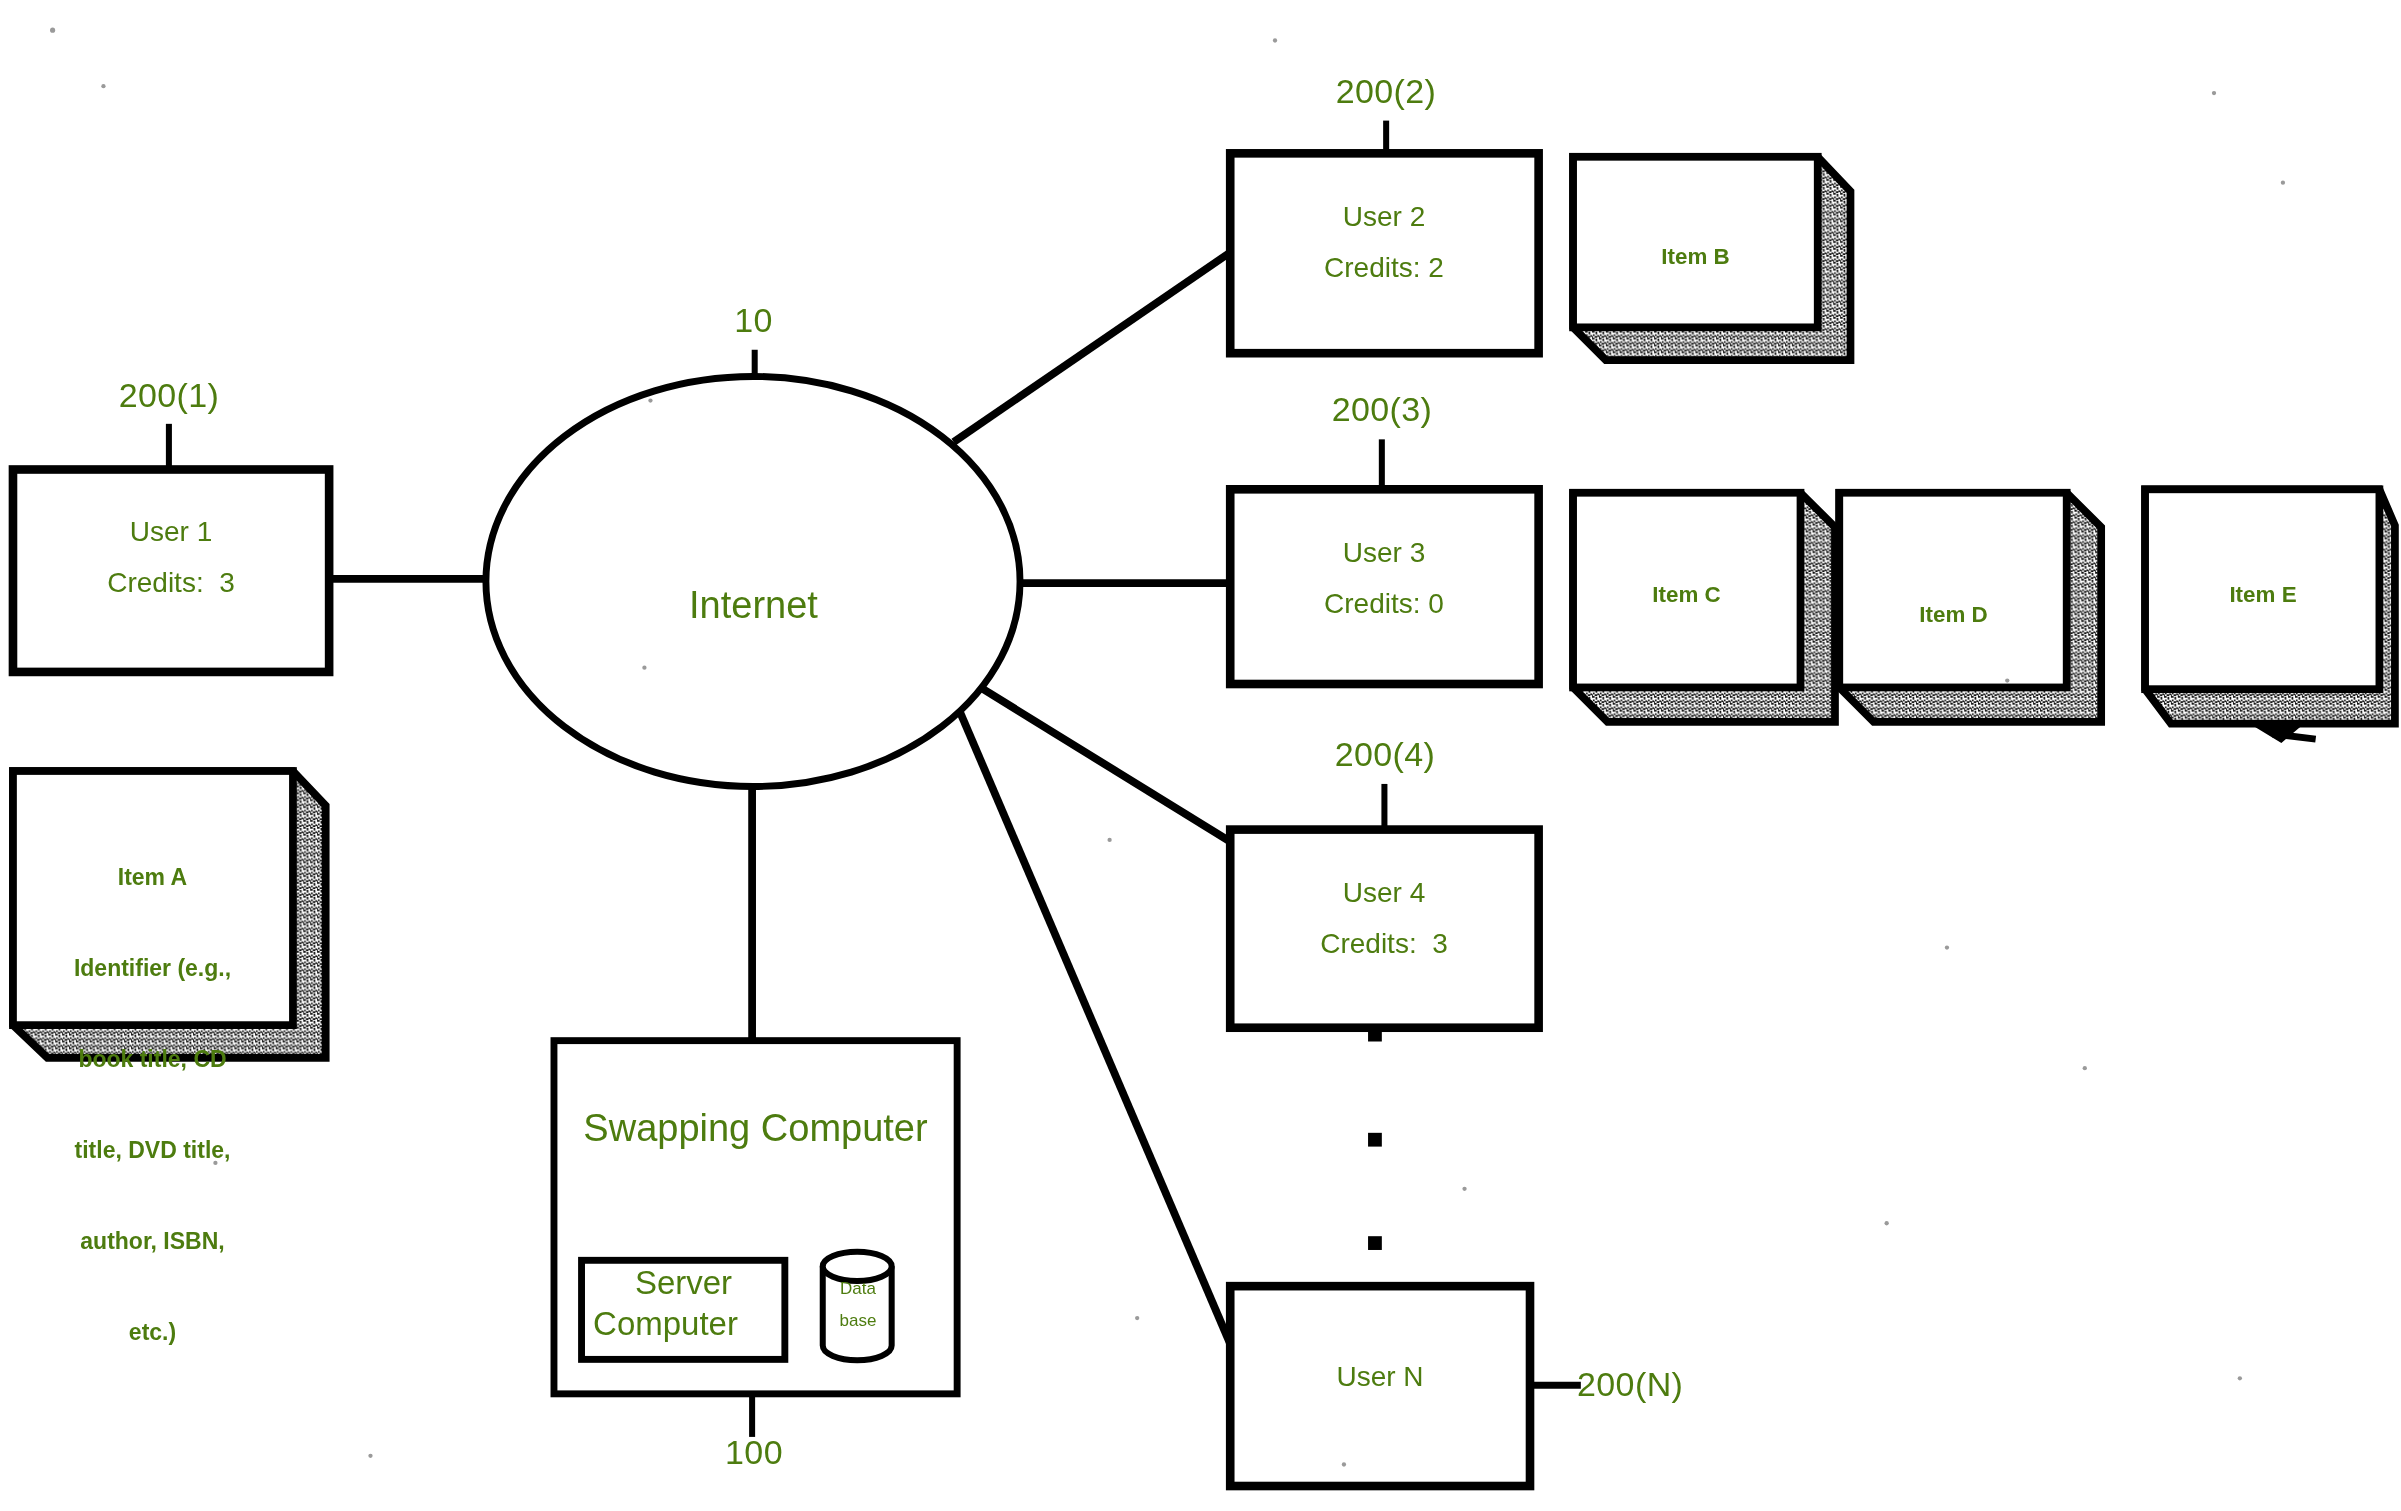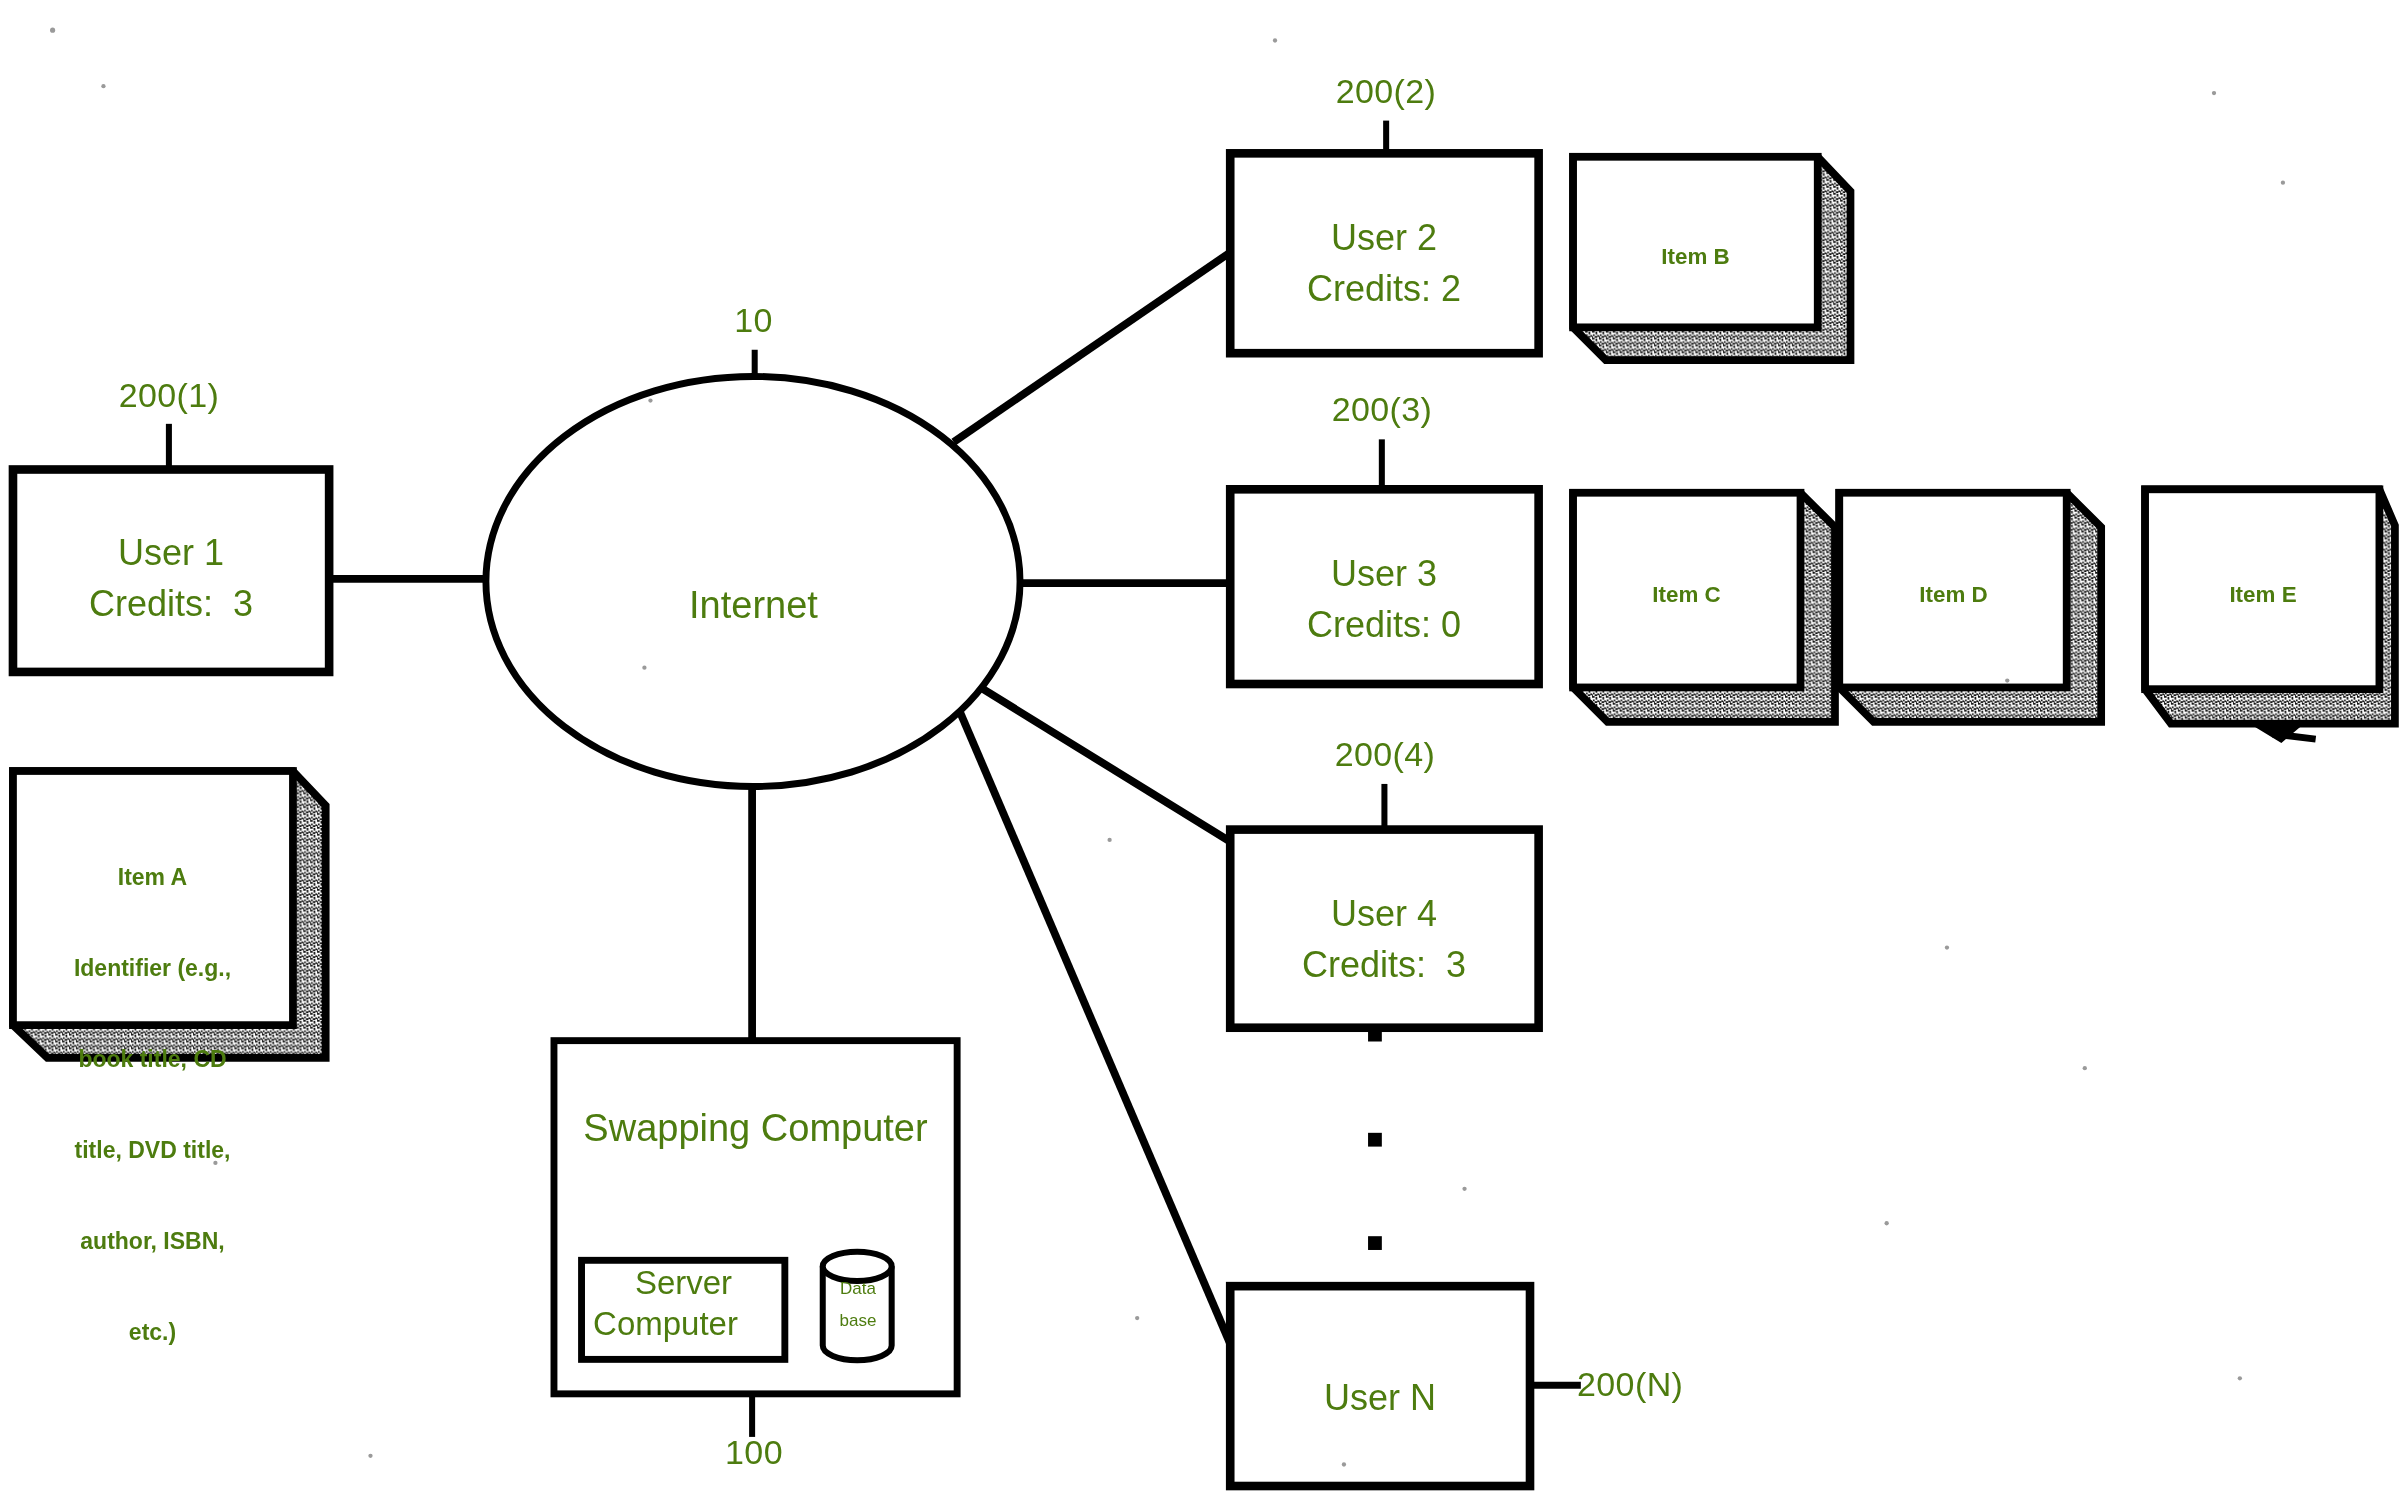--- a/index.html
+++ b/index.html
@@ -30,22 +30,21 @@
     text-align: center;
     white-space: pre;
     line-height: 1.22;
     color: #4d7c0f;
   }
   .ref-label {
     font-size: 34px;
     letter-spacing: 0.4px;
   }
   .box-label {
-    font-size: 36px;
-    margin-top: 16px;
+    font-size: 28px;
   }
   .ellipse-label {
     font-size: 38px;
   }
   .item-label {
     font-size: 22.4px;
     font-weight: bold;
     line-height: 1.30;
   }
   .item-a-label {
@@ -213,17 +212,17 @@
     <div>Item A</div>
     <div>Identifier (e.g.,</div>
     <div>book title, CD</div>
     <div>title, DVD title,</div>
     <div>author, ISBN,</div>
     <div>etc.)</div>
   </div>
 
   <div class="txt item-label" style="left:1573px; top:242px; width:245px;">Item B</div>
   <div class="txt item-label" style="left:1573px; top:580px; width:227px;">Item C</div>
-  <div class="txt item-label" style="left:1840px; top:580px; width:227px;">Item D</div>
+  <div class="txt item-label" style="left:1840px; top:600px; width:227px;">Item D</div>
   <div class="txt item-label" style="left:2146px; top:580px; width:234px;">Item E</div>
 
 </div>
 
 
 </body></html>

